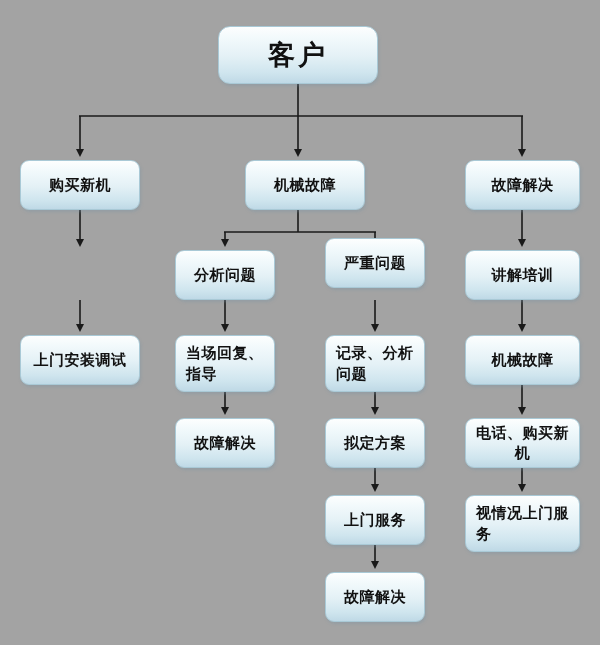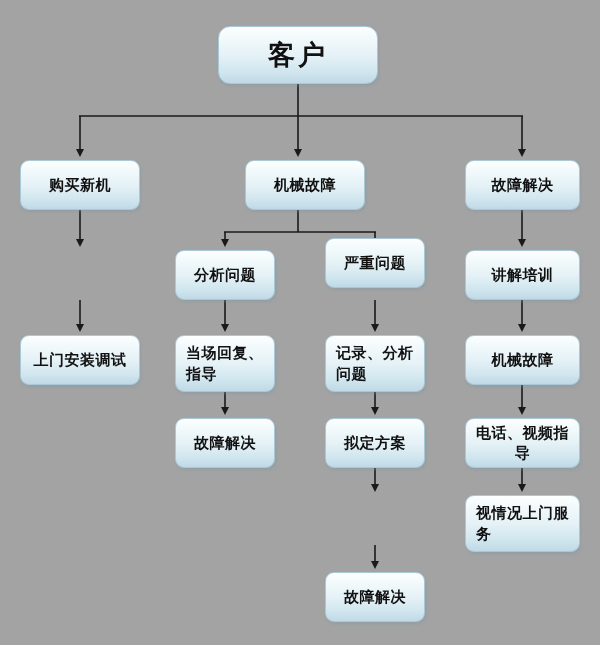--- a/index.html
+++ b/index.html
@@ -141,23 +141,26 @@
     <span class="label">机械故障</span>
   </div>
 
   <div class="node center" style="left: 175px; top: 418px; width: 100px; height: 50px;">
     <span class="label">故障解决</span>
   </div>
   <div class="node center" style="left: 325px; top: 418px; width: 100px; height: 50px;">
     <span class="label">拟定方案</span>
   </div>
   <div class="node center" style="left: 465px; top: 418px; width: 115px; height: 50px;">
-    <span class="label">电话、视频指导</span>
+    <span class="label">电话、购买新机</span>
   </div>
 
+  <div class="node center" style="left: 325px; top: 495px; width: 100px; height: 50px;">
+    <span class="label">上门服务</span>
+  </div>
   <div class="node" style="left: 465px; top: 495px; width: 115px; height: 57px;">
     <span class="label">视情况上门服务</span>
   </div>
 
   <div class="node center" style="left: 325px; top: 572px; width: 100px; height: 50px;">
     <span class="label">故障解决</span>
   </div>
 
 </div>
 

